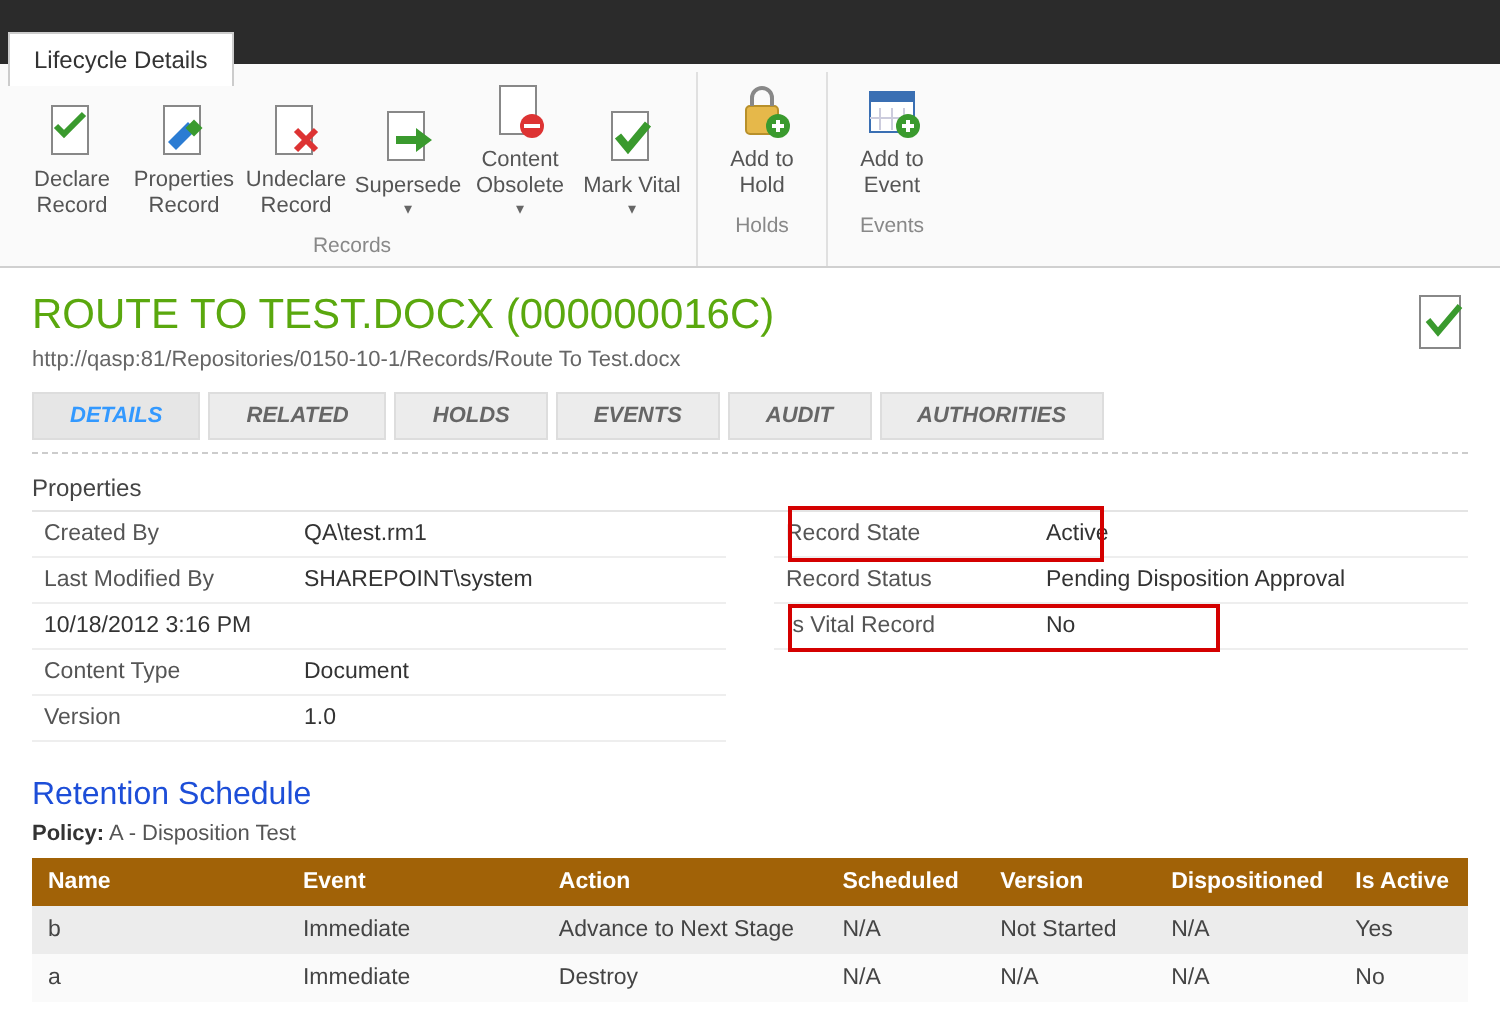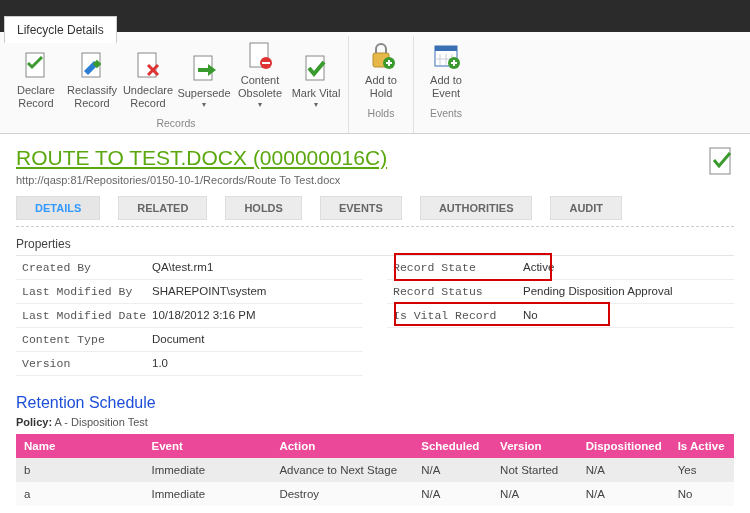--- a/index.html
+++ b/index.html
@@ -8,39 +8,39 @@
   .tab { background: #fff; color: #333; padding: 6px 12px; font-size: 12px; border: 1px solid #ccc; border-bottom: none; position: relative; top: 11px; }
   .ribbon { display: flex; border-bottom: 1px solid #d0d0d0; background: #fafafa; padding: 4px 4px 0 4px; }
   .ribbon-group { display: flex; flex-direction: column; align-items: center; border-right: 1px solid #e0e0e0; padding: 0 4px 2px 4px; }
   .ribbon-group:last-child { border-right: none; }
   .ribbon-items { display: flex; }
   .ribbon-btn { display: flex; flex-direction: column; align-items: center; justify-content: flex-end; width: 56px; padding: 4px 2px; cursor: pointer; text-align: center; font-size: 11px; color: #555; line-height: 1.2; }
   .ribbon-icon { width: 32px; height: 32px; display: flex; align-items: center; justify-content: center; margin-bottom: 2px; }
   .ribbon-group-label { font-size: 10.5px; color: #888; padding: 3px 0 2px 0; }
   .content { padding: 12px 16px; }
   .title-row { display: flex; justify-content: space-between; align-items: flex-start; }
-  .page-title { color: #5aa80e; font-size: 21px; font-weight: normal; margin-bottom: 4px; text-decoration: underline; }
+  .page-title { color: #5aa80e; font-size: 21px; font-weight: normal; margin-bottom: 4px; }
   .path { font-size: 11px; color: #666; margin-bottom: 10px; }
-  .subtabs { display: flex; gap: 18px; margin-bottom: 0; }
+  .subtabs { display: flex; gap: 4px; margin-bottom: 0; font-style: italic; }
   .subtab { background: #ececec; color: #666; padding: 5px 18px; font-size: 11px; font-weight: bold; cursor: pointer; border: 1px solid #ddd; }
   .subtab.active { background: #e6e6e6; color: #3399ff; }
   .divider { border-top: 1px dashed #ccc; margin: 6px 0 10px 0; }
   .section-title { font-size: 12px; color: #444; margin-bottom: 4px; }
   .props { display: flex; border-top: 1px solid #e4e4e4; }
   .props-col { flex: 1; }
   .prop-row { display: flex; border-bottom: 1px solid #eee; padding: 5px 6px; font-size: 11.5px; }
-  .prop-label { flex: 0 0 130px; color: #555; font-family: Liberation Mono, monospace; }
+  .prop-label { flex: 0 0 130px; color: #555; }
   .prop-value { color: #333; }
   .hl { position: absolute; border: 2px solid #d40000; pointer-events: none; }
   .props-wrap { position: relative; }
   .retention-title { font-size: 16px; color: #1d4ed8; margin-top: 18px; margin-bottom: 4px; }
   .policy { font-size: 11px; color: #555; margin-bottom: 6px; }
   .policy b { color: #333; }
   table.sched { width: 100%; border-collapse: collapse; font-size: 11.5px; }
-  table.sched th { background: #ec4899; color: #fff; text-align: left; padding: 6px 8px; font-weight: bold; }
+  table.sched th { background: #a16207; color: #fff; text-align: left; padding: 6px 8px; font-weight: bold; }
   table.sched td { padding: 6px 8px; color: #444; }
   table.sched tr.row0 { background: #ececec; }
   table.sched tr.row1 { background: #fafafa; }
   .doc-badge { width: 26px; height: 30px; }
   svg { display: block; }
 </style>
 </head>
 <body>
 
 <div class="topbar">
@@ -63,21 +63,21 @@
         <span>Declare Record</span>
       </div>
       <div class="ribbon-btn">
         <span class="ribbon-icon">
           <svg width="28" height="30">
               <rect x="4" y="2" width="18" height="24" fill="#fff" stroke="#888"></rect>
               <path d="M6 20 L16 10 L20 14 L10 24 Z" fill="#2b7cd3"></path>
               <rect x="16" y="10" width="6" height="6" fill="#3a9a2e" transform="rotate(45 19 13)"></rect>
             </svg>
         </span>
-        <span>Reclassify Record</span>
+        <span>Properties Record</span>
       </div>
       <div class="ribbon-btn">
         <span class="ribbon-icon">
           <svg width="28" height="30">
               <rect x="4" y="2" width="18" height="24" fill="#fff" stroke="#888"></rect>
               <line x1="14" y1="14" x2="24" y2="24" stroke="#d33" stroke-width="3"></line>
               <line x1="24" y1="14" x2="14" y2="24" stroke="#d33" stroke-width="3"></line>
             </svg>
         </span>
         <span>Undeclare Record</span>
@@ -170,41 +170,40 @@
           <polyline points="6,14 11,20 22,7" fill="none" stroke="#3a9a2e" stroke-width="3"></polyline>
         </svg>
     </span>
   </div>
 
   <div class="subtabs">
     <div class="subtab active"><span>DETAILS</span></div>
     <div class="subtab"><span>RELATED</span></div>
     <div class="subtab"><span>HOLDS</span></div>
     <div class="subtab"><span>EVENTS</span></div>
+    <div class="subtab"><span>AUDIT</span></div>
     <div class="subtab"><span>AUTHORITIES</span></div>
-    <div class="subtab"><span>AUDIT</span></div>
   </div>
 
   <div class="divider"></div>
 
   <div class="section-title">Properties</div>
 
   <div class="props-wrap">
     <div class="props">
       <div class="props-col">
         <div class="prop-row">
             <div class="prop-label">Created By</div>
             <div class="prop-value">QA\test.rm1</div>
           </div>
         <div class="prop-row">
             <div class="prop-label">Last Modified By</div>
             <div class="prop-value">SHAREPOINT\system</div>
           </div>
         <div class="prop-row">
-            <div class="prop-label">Last Modified Date</div>
             <div class="prop-value">10/18/2012 3:16 PM</div>
           </div>
         <div class="prop-row">
             <div class="prop-label">Content Type</div>
             <div class="prop-value">Document</div>
           </div>
         <div class="prop-row">
             <div class="prop-label">Version</div>
             <div class="prop-value">1.0</div>
           </div>

